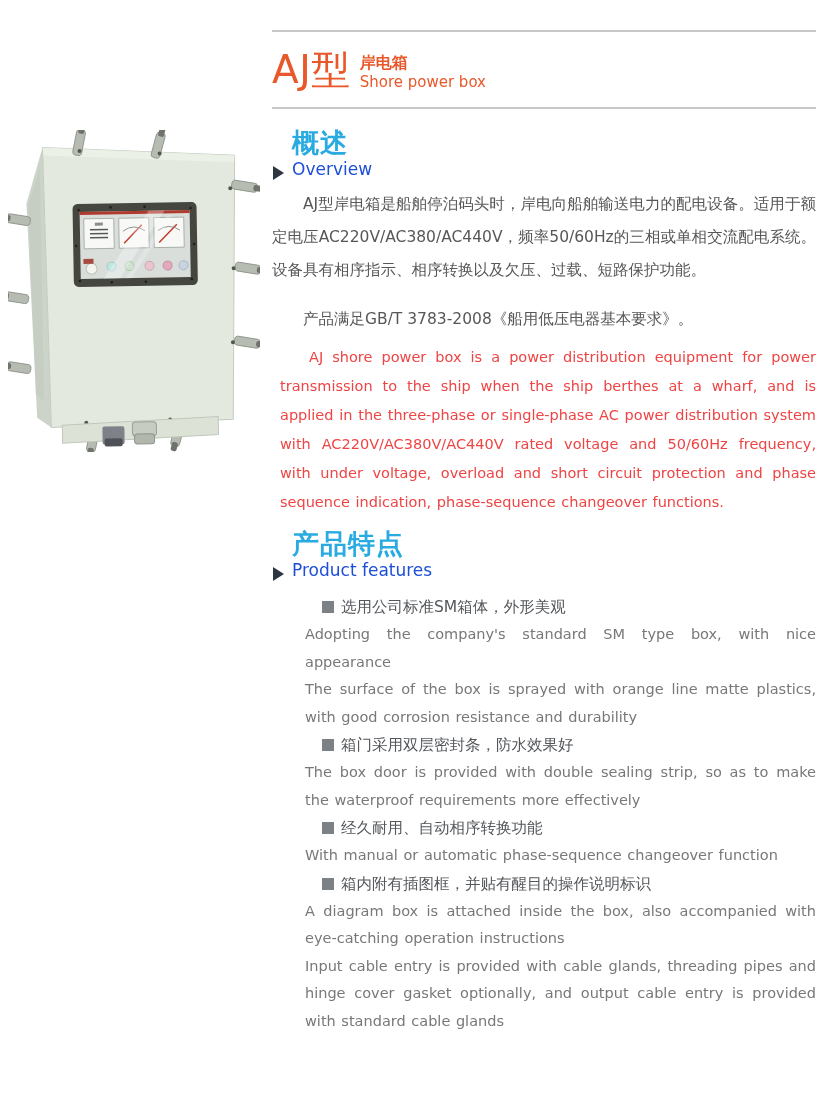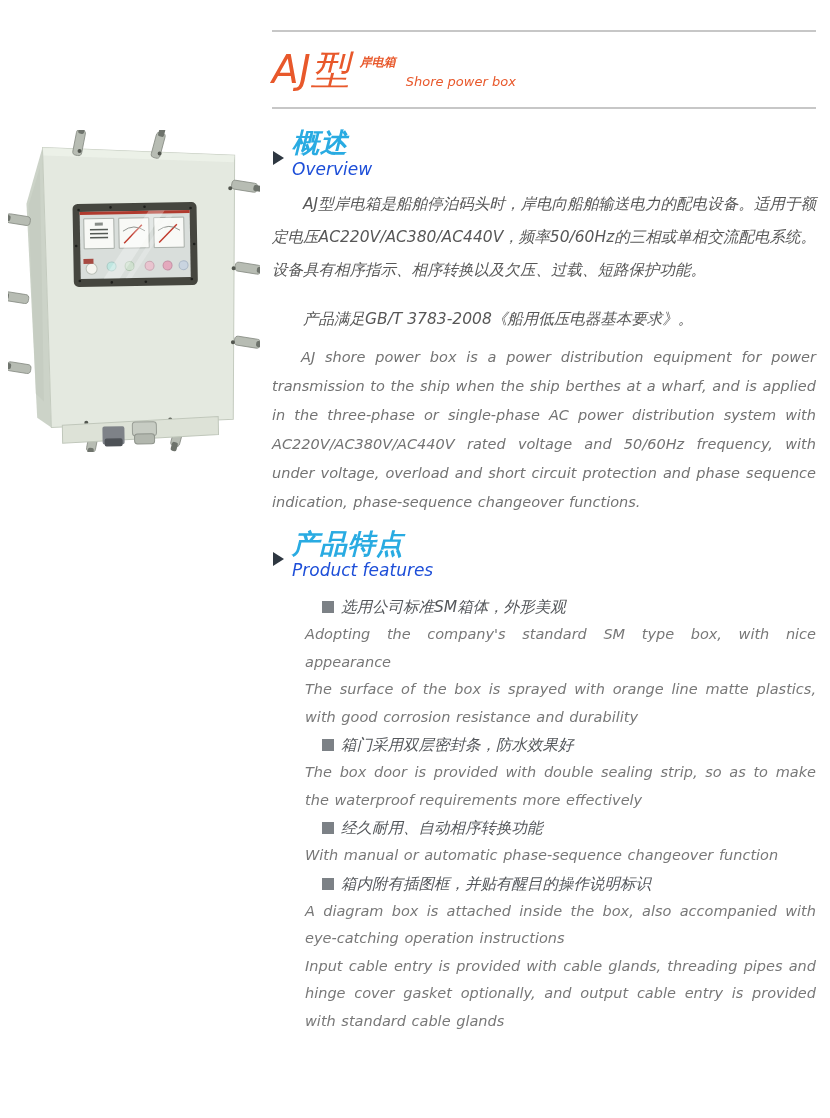--- a/index.html
+++ b/index.html
@@ -1,49 +1,49 @@
 <!DOCTYPE html>
 <html><head>
 <meta charset="utf-8">
 <style>
   * { margin:0; padding:0; box-sizing:border-box; }
   html,body { background:#ffffff; }
   body { font-family:"DejaVu Sans","Liberation Sans",sans-serif; }
-  .page { position:relative; width:830px; height:1118px; background:#ffffff; overflow:hidden;font-style:italic; }
+  .page { position:relative; width:830px; height:1118px; background:#ffffff; overflow:hidden; }
 
   
   .photo-wrap { position:absolute; left:8px; top:130px; width:252px; height:322px; }
 
   
   .right-col { position:absolute; left:272px; top:0; width:546px; height:1118px; }
   .divider { position:absolute; left:0; width:544px; height:2px; background:#c7c7c7; }
   .divider-top { top:30px; }
   .divider-title { top:107px; }
 
   .title-block { position:absolute; top:47px; left:0; display:flex; align-items:flex-start; }
   .model { font-size:39px; line-height:46px; color:#e8582b; letter-spacing:0.5px; }
   .subtitle { margin-left:9px; padding-top:6px; }
-  .subtitle-zh { font-size:12px; font-weight:bold; color:#e8582b; line-height:19px; }
-  .subtitle-en { font-size:13px; color:#e8582b; line-height:20px;margin-left:46px; }
+  .subtitle-zh { font-size:16px; font-weight:bold; color:#e8582b; line-height:19px; }
+  .subtitle-en { font-size:15px; color:#e8582b; line-height:20px; }
 
   .section { position:absolute; left:0; width:544px; }
   .sec-overview { top:127px; }
   .sec-features { top:528px; }
 
-  .sec-head { display:flex; align-items:center; }
+  .sec-head { display:flex; align-items:flex-end; }
   .tri-icon { width:0; height:0; border-left:11px solid #2e3741; border-top:7px solid transparent;
               border-bottom:7px solid transparent; margin:9px 8px 0 1px; flex:none; }
   .sec-title-zh { font-size:27px; line-height:31px; color:#29abe2; font-weight:600; letter-spacing:1px; }
   .sec-title-en { font-size:17px; line-height:21px; color:#1d4ed8; margin-top:1px; }
 
   .p-zh { margin-top:8px; font-size:15.5px; line-height:33px; color:#575757;
           text-align:justify; text-indent:2em; }
   .p-zh + .p-zh { margin-top:16px; }
-  .p-en { margin-top:7px; font-size:14.5px; line-height:29px; color:#737373;
-          text-align:justify; text-indent:2em; word-spacing:1px; }
+  .p-en { margin-top:7px; font-size:14.5px; line-height:29px; color:#ef4444;
+          text-align:justify; text-indent:2em; word-spacing:1px;margin-left:8px; }
   .p-en + .p-en { margin-top:0; }
 
   .features-list { list-style:none; margin-top:12px; padding-left:14px; }
   .feat-zh { display:flex; align-items:center; font-size:15.5px; color:#54575b; line-height:28px;padding-left:36px; }
   .sq-icon { width:12px; height:12px; background:#7c8186; margin-right:7px; flex:none; }
   .feat-en { margin-left:19px; font-size:14.5px; color:#787878; line-height:27.5px;
              text-align:justify; word-spacing:1px; }
 </style>
 </head>
 <body>

